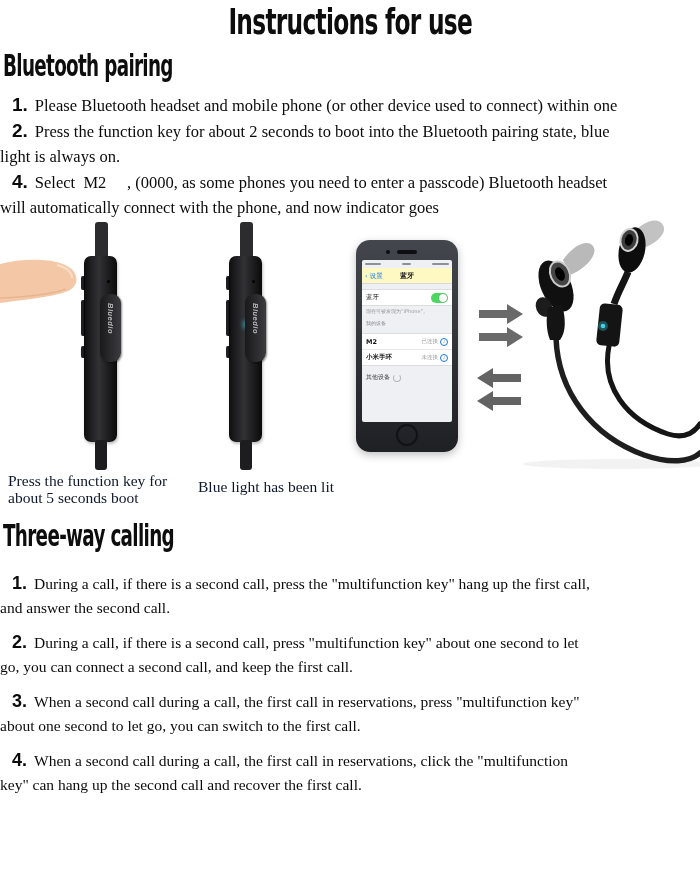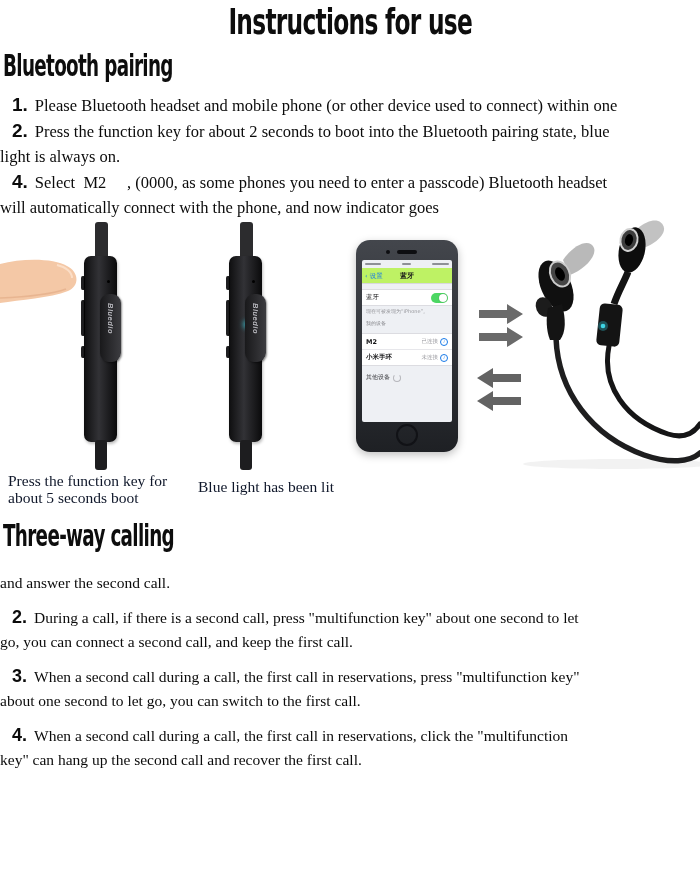--- a/index.html
+++ b/index.html
@@ -51,21 +51,21 @@
   .earpiece{position:absolute;left:50%;transform:translateX(-50%);top:10px;width:20px;height:4px;
             background:#0d0e11;border-radius:2px;}
   .fcam{position:absolute;left:30px;top:10px;width:4px;height:4px;border-radius:50%;background:#0d0e11;}
   .home{position:absolute;left:50%;transform:translateX(-50%);bottom:6px;width:18px;height:18px;
         border-radius:50%;border:2px solid #111216;}
   .screen{position:absolute;left:6px;top:20px;width:90px;height:162px;background:#eef0f4;border-radius:2px;
           overflow:hidden;font-family:"DejaVu Sans",sans-serif;color:#161618;}
   .sbar{height:8px;position:relative;}
   .sbar i{position:absolute;top:3px;height:2px;background:#8d9096;border-radius:1px;}
   .sbar .a{left:3px;width:16px;} .sbar .b{left:40px;width:9px;} .sbar .c{right:3px;width:17px;}
-  .navbar{height:15px;background:#bef264;border-bottom:1px solid #d8d8dd;position:relative;}
+  .navbar{height:15px;background:#fef9c3;border-bottom:1px solid #d8d8dd;position:relative;}
   .back{position:absolute;left:3px;top:4px;font-size:6.5px;color:#1779e8;line-height:8px;}
   .ntitle{position:absolute;left:0;right:0;top:4px;text-align:center;font-size:7px;font-weight:bold;line-height:8px;}
   .grp{margin-top:5px;background:#fff;border-top:1px solid #dcdce1;border-bottom:1px solid #dcdce1;}
   .srow{height:15px;display:flex;align-items:center;justify-content:space-between;padding:0 4px;font-size:6.5px;}
   .srow + .srow{border-top:1px solid #e7e7eb;}
   .dname{font-weight:bold;}
   .rstat{display:flex;align-items:center;gap:2px;color:#97979d;font-size:5.5px;}
   .info{width:6px;height:6px;border:1px solid #1779e8;border-radius:50%;color:#1779e8;font-size:4px;
         line-height:6px;text-align:center;font-style:italic;flex:none;}
   .toggle{width:17px;height:10px;border-radius:5px;background:#4cd763;position:relative;flex:none;}
@@ -237,20 +237,21 @@
     </div>
     <div class="cap capR">Blue light has been lit</div>
   </div>
 
   <div class="h2 tw">
     <span class="cond">Three-way calling</span>
   </div>
 
   <div class="list2">
     <div class="item">
+      <div class="line"><span class="num">1.</span><span>During a call, if there is a second call, press the "multifunction key" hang up the first call,</span></div>
       <div class="line">and answer the second call.</div>
     </div>
     <div class="item">
       <div class="line"><span class="num">2.</span><span>During a call, if there is a second call, press "multifunction key" about one second to let</span></div>
       <div class="line">go, you can connect a second call, and keep the first call.</div>
     </div>
     <div class="item">
       <div class="line"><span class="num">3.</span><span>When a second call during a call, the first call in reservations, press "multifunction key"</span></div>
       <div class="line">about one second to let go, you can switch to the first call.</div>
     </div>

